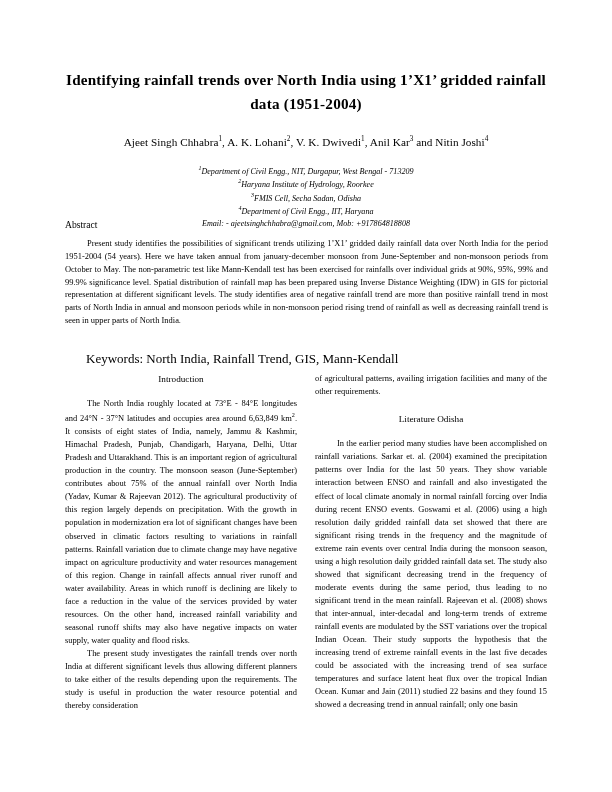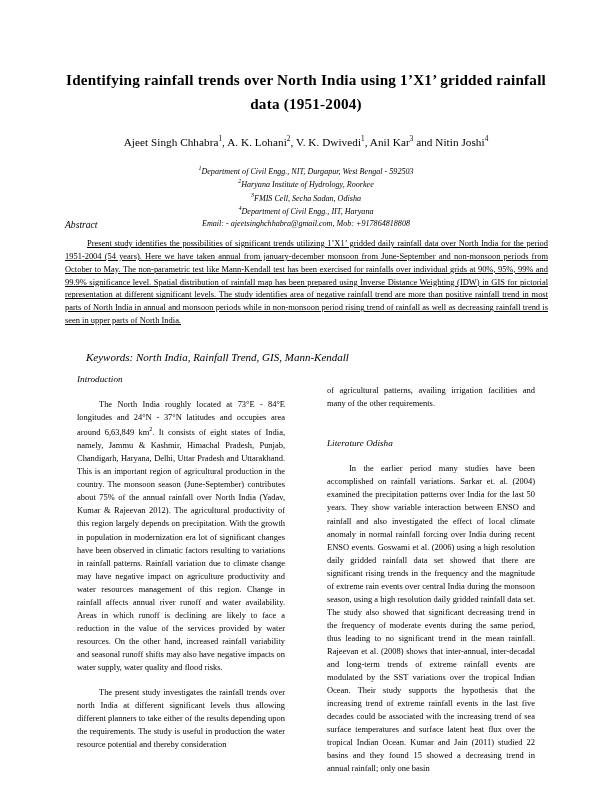--- a/index.html
+++ b/index.html
@@ -60,81 +60,77 @@
 
   
   .abstract-wrap {
     position: absolute;
     left: 65px;
     top: 219px;
     width: 483px;
   }
   .sec-heading {
     font-size: 9.6px;
-    font-style: italic;
     margin: 0 0 7px 0;
   }
   .abstract-body {
     font-size: 8.45px;
     line-height: 1.52;
     text-align: justify;
     text-indent: 22px;
     margin: 0;
-    text-decoration: underline;
   }
 
   .keywords {
     position: absolute;
     left: 86px;
     top: 351px;
     width: 462px;
-    font-size: 11px;
-    font-style: italic;
+    font-size: 13px;
   }
 
   
   .col {
     position: absolute;
     top: 372px;
     width: 232px;
     font-size: 8.45px;
     line-height: 1.545;
     text-align: justify;
   }
   .col-left  { left: 65px; }
   .col-right { left: 315px; }
 
   .col .sub-heading {
     font-size: 9.2px;
-    font-style: italic;
-    text-align: left;
-    margin: 0 0 11px 12px;
+    text-align: center;
+    margin: 0 0 11px 0;
   }
   .col p {
-    margin: 12px;
+    margin: 0;
     text-indent: 22px;
   }
   .col p.noindent { text-indent: 0; }
   .col .spacer-md { height: 14px; }
   sup.ref { font-size: 6.2px; vertical-align: super; }
 </style>
 </head>
 <body>
 
 <div class="page">
 
   <div class="title-block">
     <h1 class="paper-title">Identifying rainfall trends over North India using 1’X1’ gridded rainfall data (1951-2004)</h1>
 
     <div class="authors">
       <span><span>Ajeet Singh Chhabra</span><sup>1</sup><span>, </span></span><span><span>A. K. Lohani</span><sup>2</sup><span>, </span></span><span><span>V. K. Dwivedi</span><sup>1</sup><span>, </span></span><span><span>Anil Kar</span><sup>3</sup><span> and </span></span><span><span>Nitin Joshi</span><sup>4</sup></span>
     </div>
 
     <div class="affiliations">
-      <div><sup>1</sup><span>Department of Civil Engg., NIT, Durgapur, West Bengal - 592503</span></div>
+      <div><sup>1</sup><span>Department of Civil Engg., NIT, Durgapur, West Bengal - 713209</span></div>
       <div><sup>2</sup><span>Haryana Institute of Hydrology, Roorkee</span></div>
       <div><sup>3</sup><span>FMIS Cell, Secha Sadan, Odisha</span></div>
       <div><sup>4</sup><span>Department of Civil Engg., IIT, Haryana</span></div>
       <div>Email: - ajeetsinghchhabra@gmail.com, Mob: +917864818808</div>
     </div>
   </div>
 
   <div class="abstract-wrap">
     <div class="sec-heading">Abstract</div>
     <p class="abstract-body">Present study identifies the possibilities of significant trends utilizing 1’X1’ gridded daily rainfall data over North India for the period 1951-2004 (54 years). Here we have taken annual from january-december monsoon from June-September and non-monsoon periods from October to May. The non-parametric test like Mann-Kendall test has been exercised for rainfalls over individual grids at 90%, 95%, 99% and 99.9% significance level. Spatial distribution of rainfall map has been prepared using Inverse Distance Weighting (IDW) in GIS for pictorial representation at different significant levels. The study identifies area of negative rainfall trend are more than positive rainfall trend  in most parts of  North India in annual and monsoon periods while in non-monsoon period rising trend of rainfall as well as decreasing rainfall trend is seen in upper parts of North India.</p>

